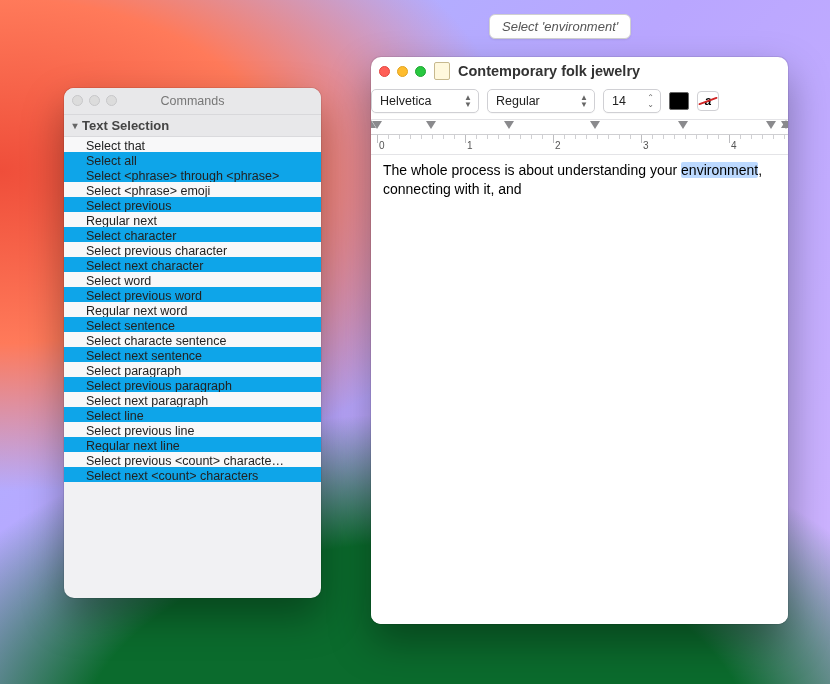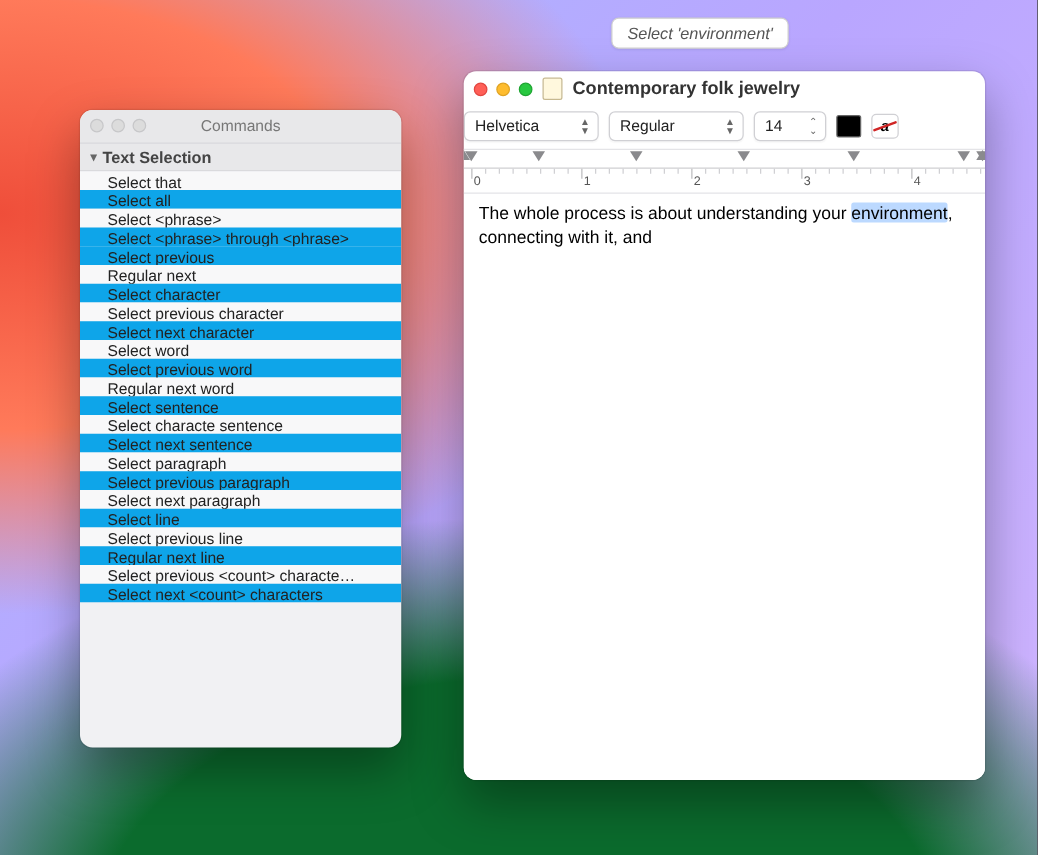--- a/index.html
+++ b/index.html
@@ -304,22 +304,22 @@
       </div>
       <div class="title">Commands</div>
     </div>
     <div class="section-header">
       <span class="chev">▾</span>
       <span>Text Selection</span>
     </div>
     <div class="cmd-list" id="cmd-list">
         <div class="cmd-item">Select that</div>
         <div class="cmd-item striped">Select all</div>
-        <div class="cmd-item">Select &lt;phrase&gt;</div>
         <div class="cmd-item striped">Select &lt;phrase&gt; through &lt;phrase&gt;</div>
+        <div class="cmd-item">Select &lt;phrase&gt; emoji</div>
         <div class="cmd-item striped">Select previous</div>
         <div class="cmd-item">Regular next</div>
         <div class="cmd-item striped">Select character</div>
         <div class="cmd-item">Select previous character</div>
         <div class="cmd-item striped">Select next character</div>
         <div class="cmd-item">Select word</div>
         <div class="cmd-item striped">Select previous word</div>
         <div class="cmd-item">Regular next word</div>
         <div class="cmd-item striped">Select sentence</div>
         <div class="cmd-item">Select characte sentence</div>

